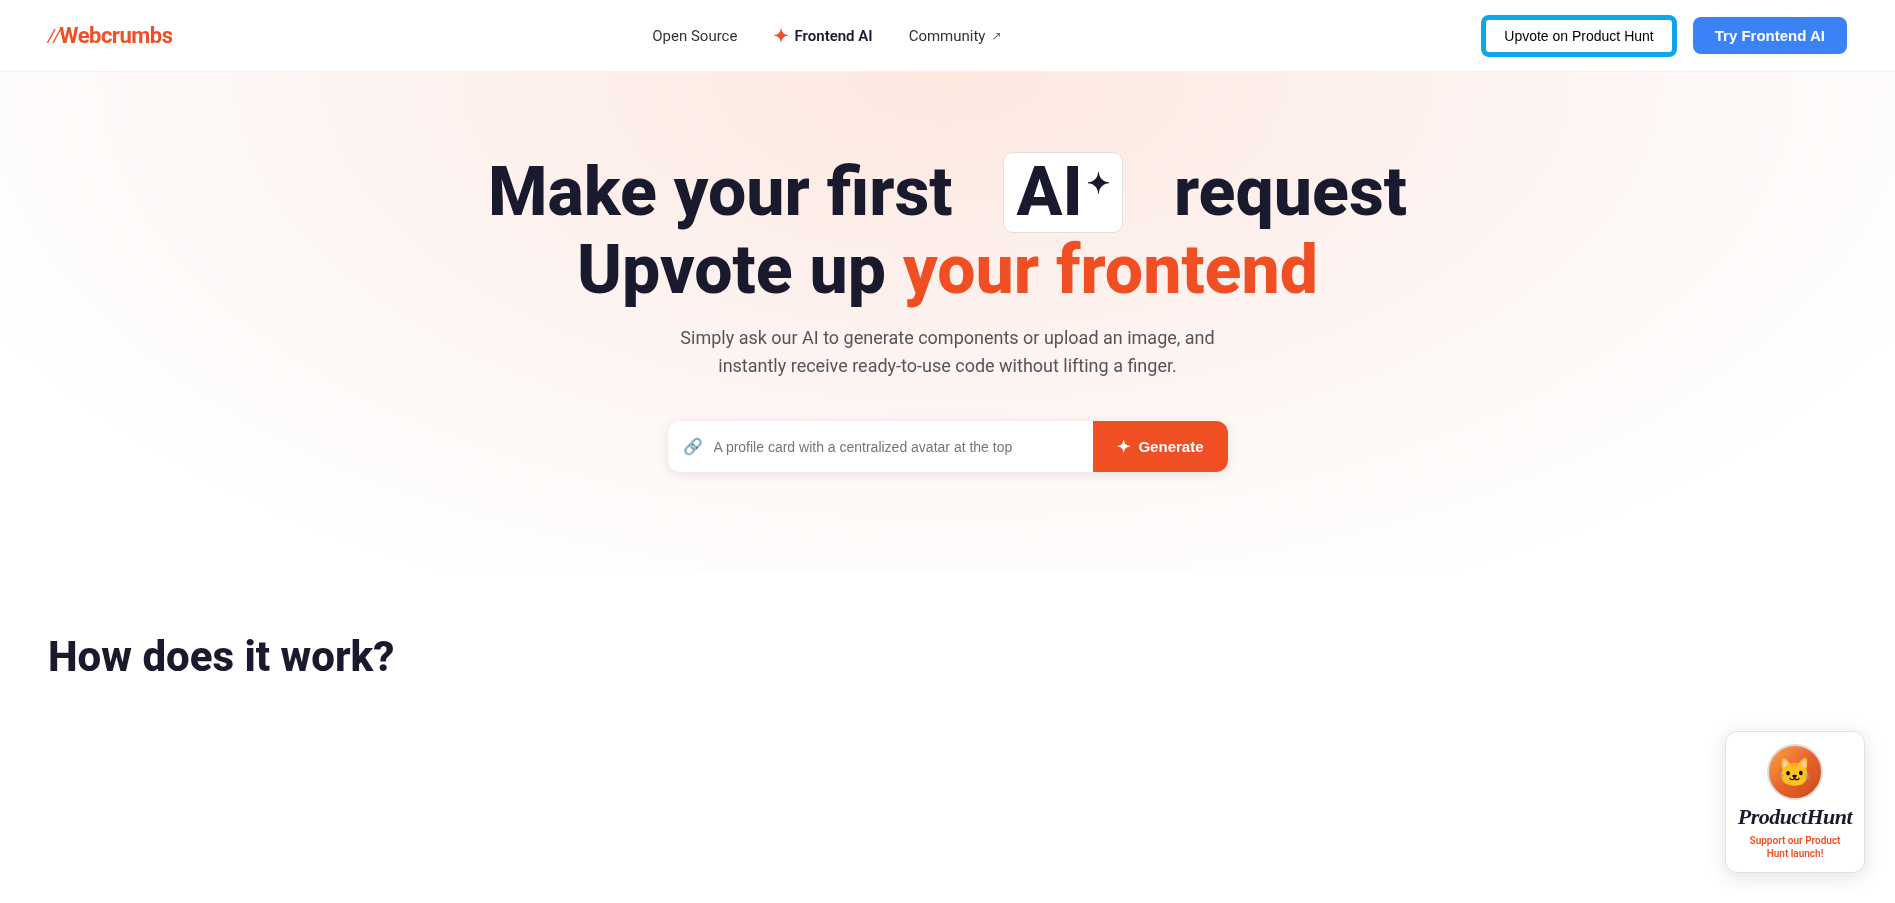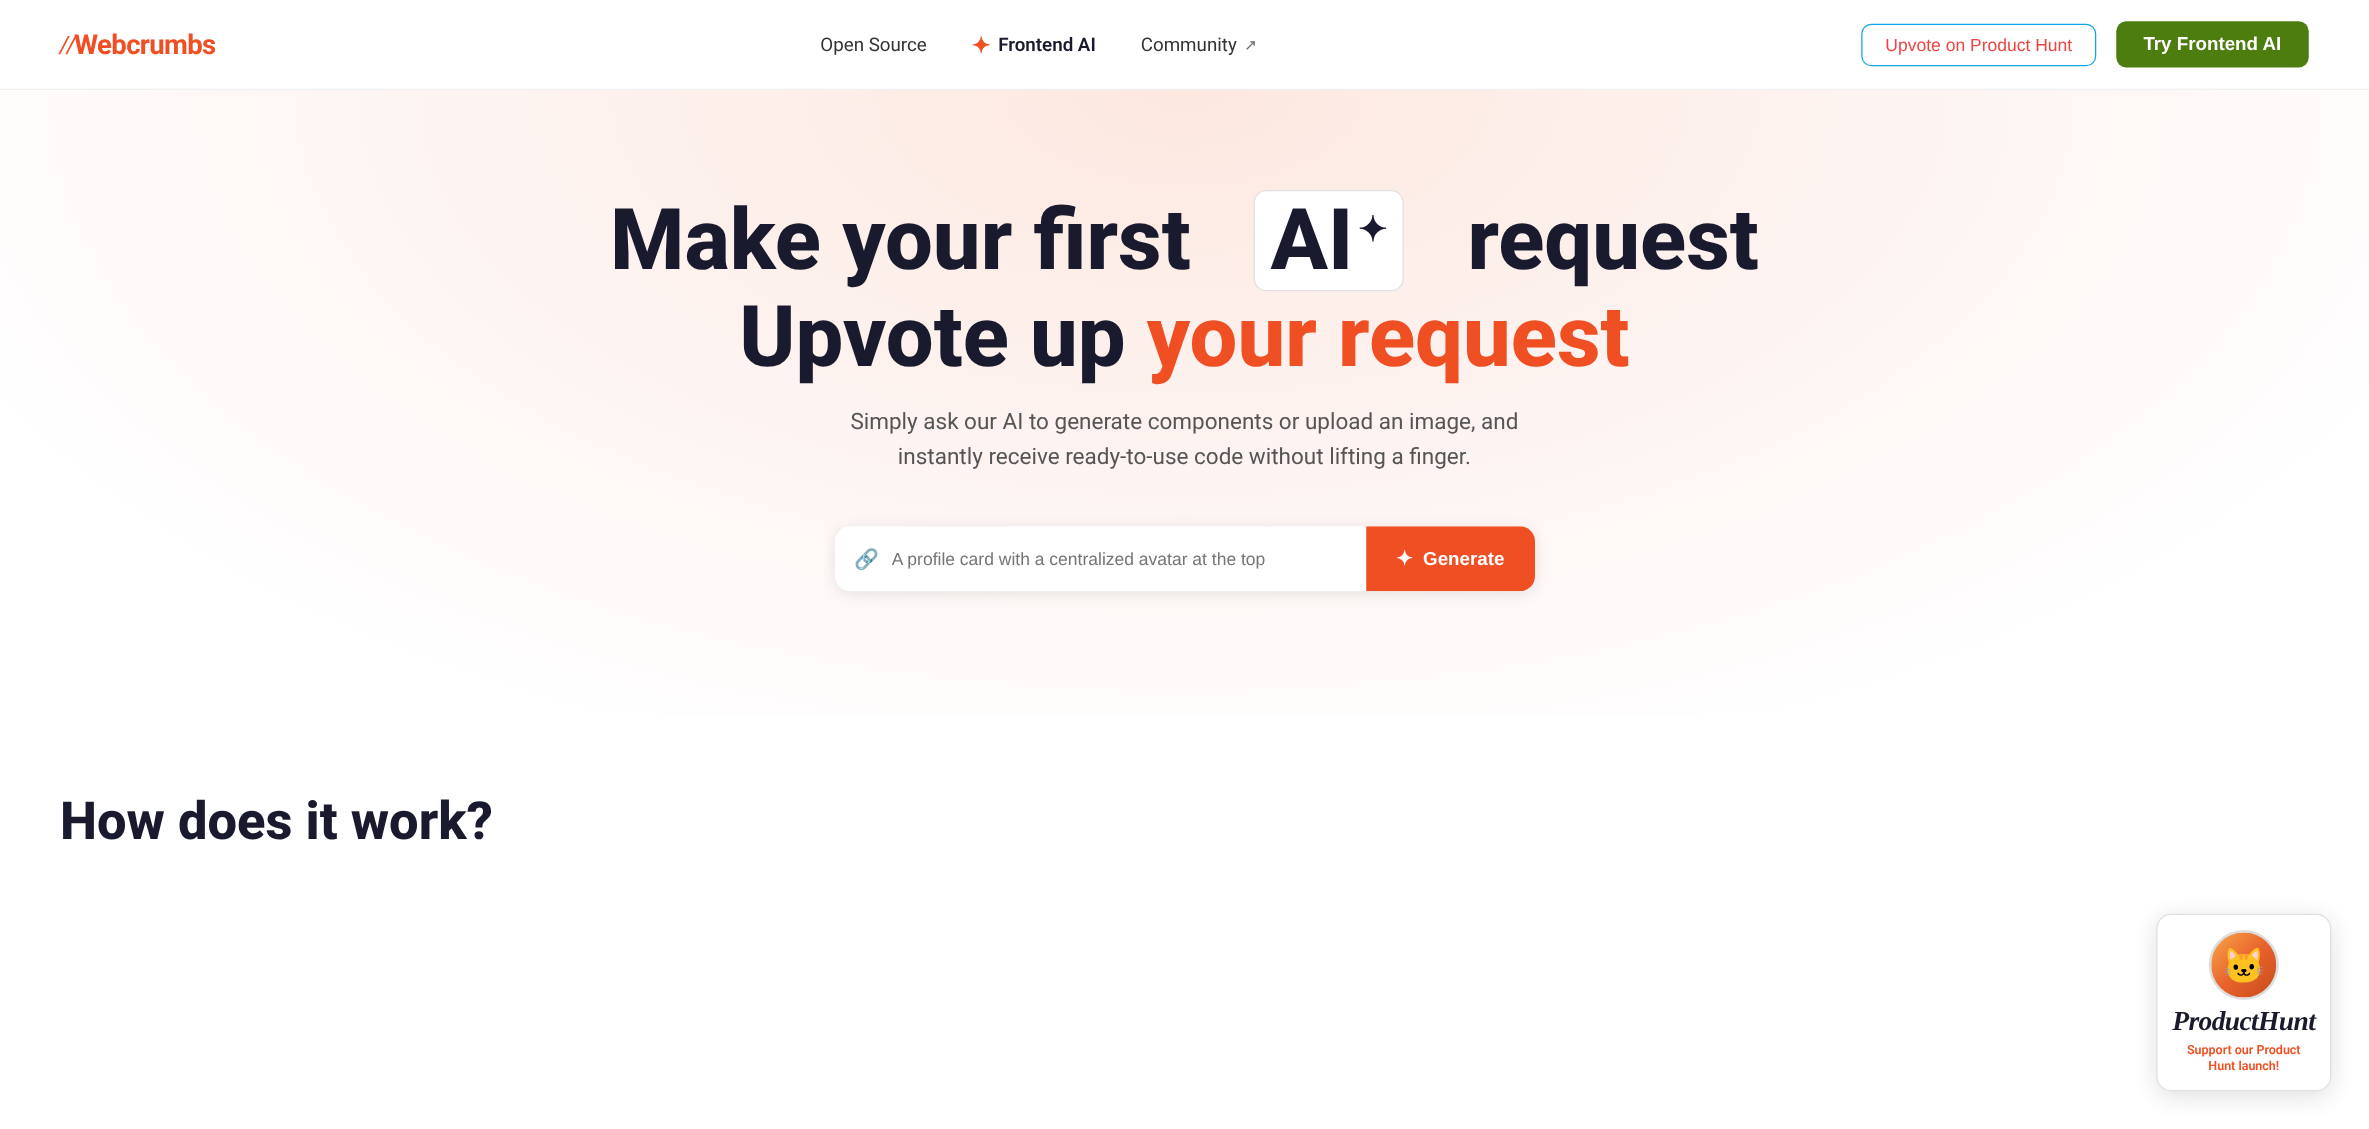--- a/index.html
+++ b/index.html
@@ -57,30 +57,30 @@
       font-size: 12px;
       color: #666;
     }
     .nav-right {
       display: flex;
       align-items: center;
       gap: 16px;
     }
     .upvote-btn {
       background: transparent;
-      border: 1px solid #0ea5e9;
+      border: 5px solid #0ea5e9;
       border-radius: 8px;
       padding: 8px 18px;
       font-size: 14px;
-      color: #ef4444;
+      color: #000000;
       cursor: pointer;
       font-weight: 500;
     }
     .try-btn {
-      background: #4d7c0f;
+      background: #3b82f6;
       color: #fff;
       border: none;
       border-radius: 8px;
       padding: 10px 22px;
       font-size: 15px;
       font-weight: 600;
       cursor: pointer;
     }
 
     
@@ -266,21 +266,21 @@
       <span>Make your first</span>
       &nbsp;
       <span class="ai-badge">
         <span>AI</span>
           <span class="ai-stars">✦</span>
       </span>
       &nbsp;
       <span>request</span>
     </span>
     <span class="hero-title-line2">
-      <span>Upvote up </span><span class="hero-orange">your request</span>
+      <span>Upvote up </span><span class="hero-orange">your frontend</span>
     </span>
   </h1>
 
   <p class="hero-subtitle">Simply ask our AI to generate components or upload an image, and instantly receive ready-to-use code without lifting a finger.</p>
 
   <div class="search-bar-wrap">
     <div class="search-input-inner">
       <span class="paperclip-icon">🔗</span>
       <input class="search-input" type="text" placeholder="A profile card with a centralized avatar at the top" style="">
     </div>

